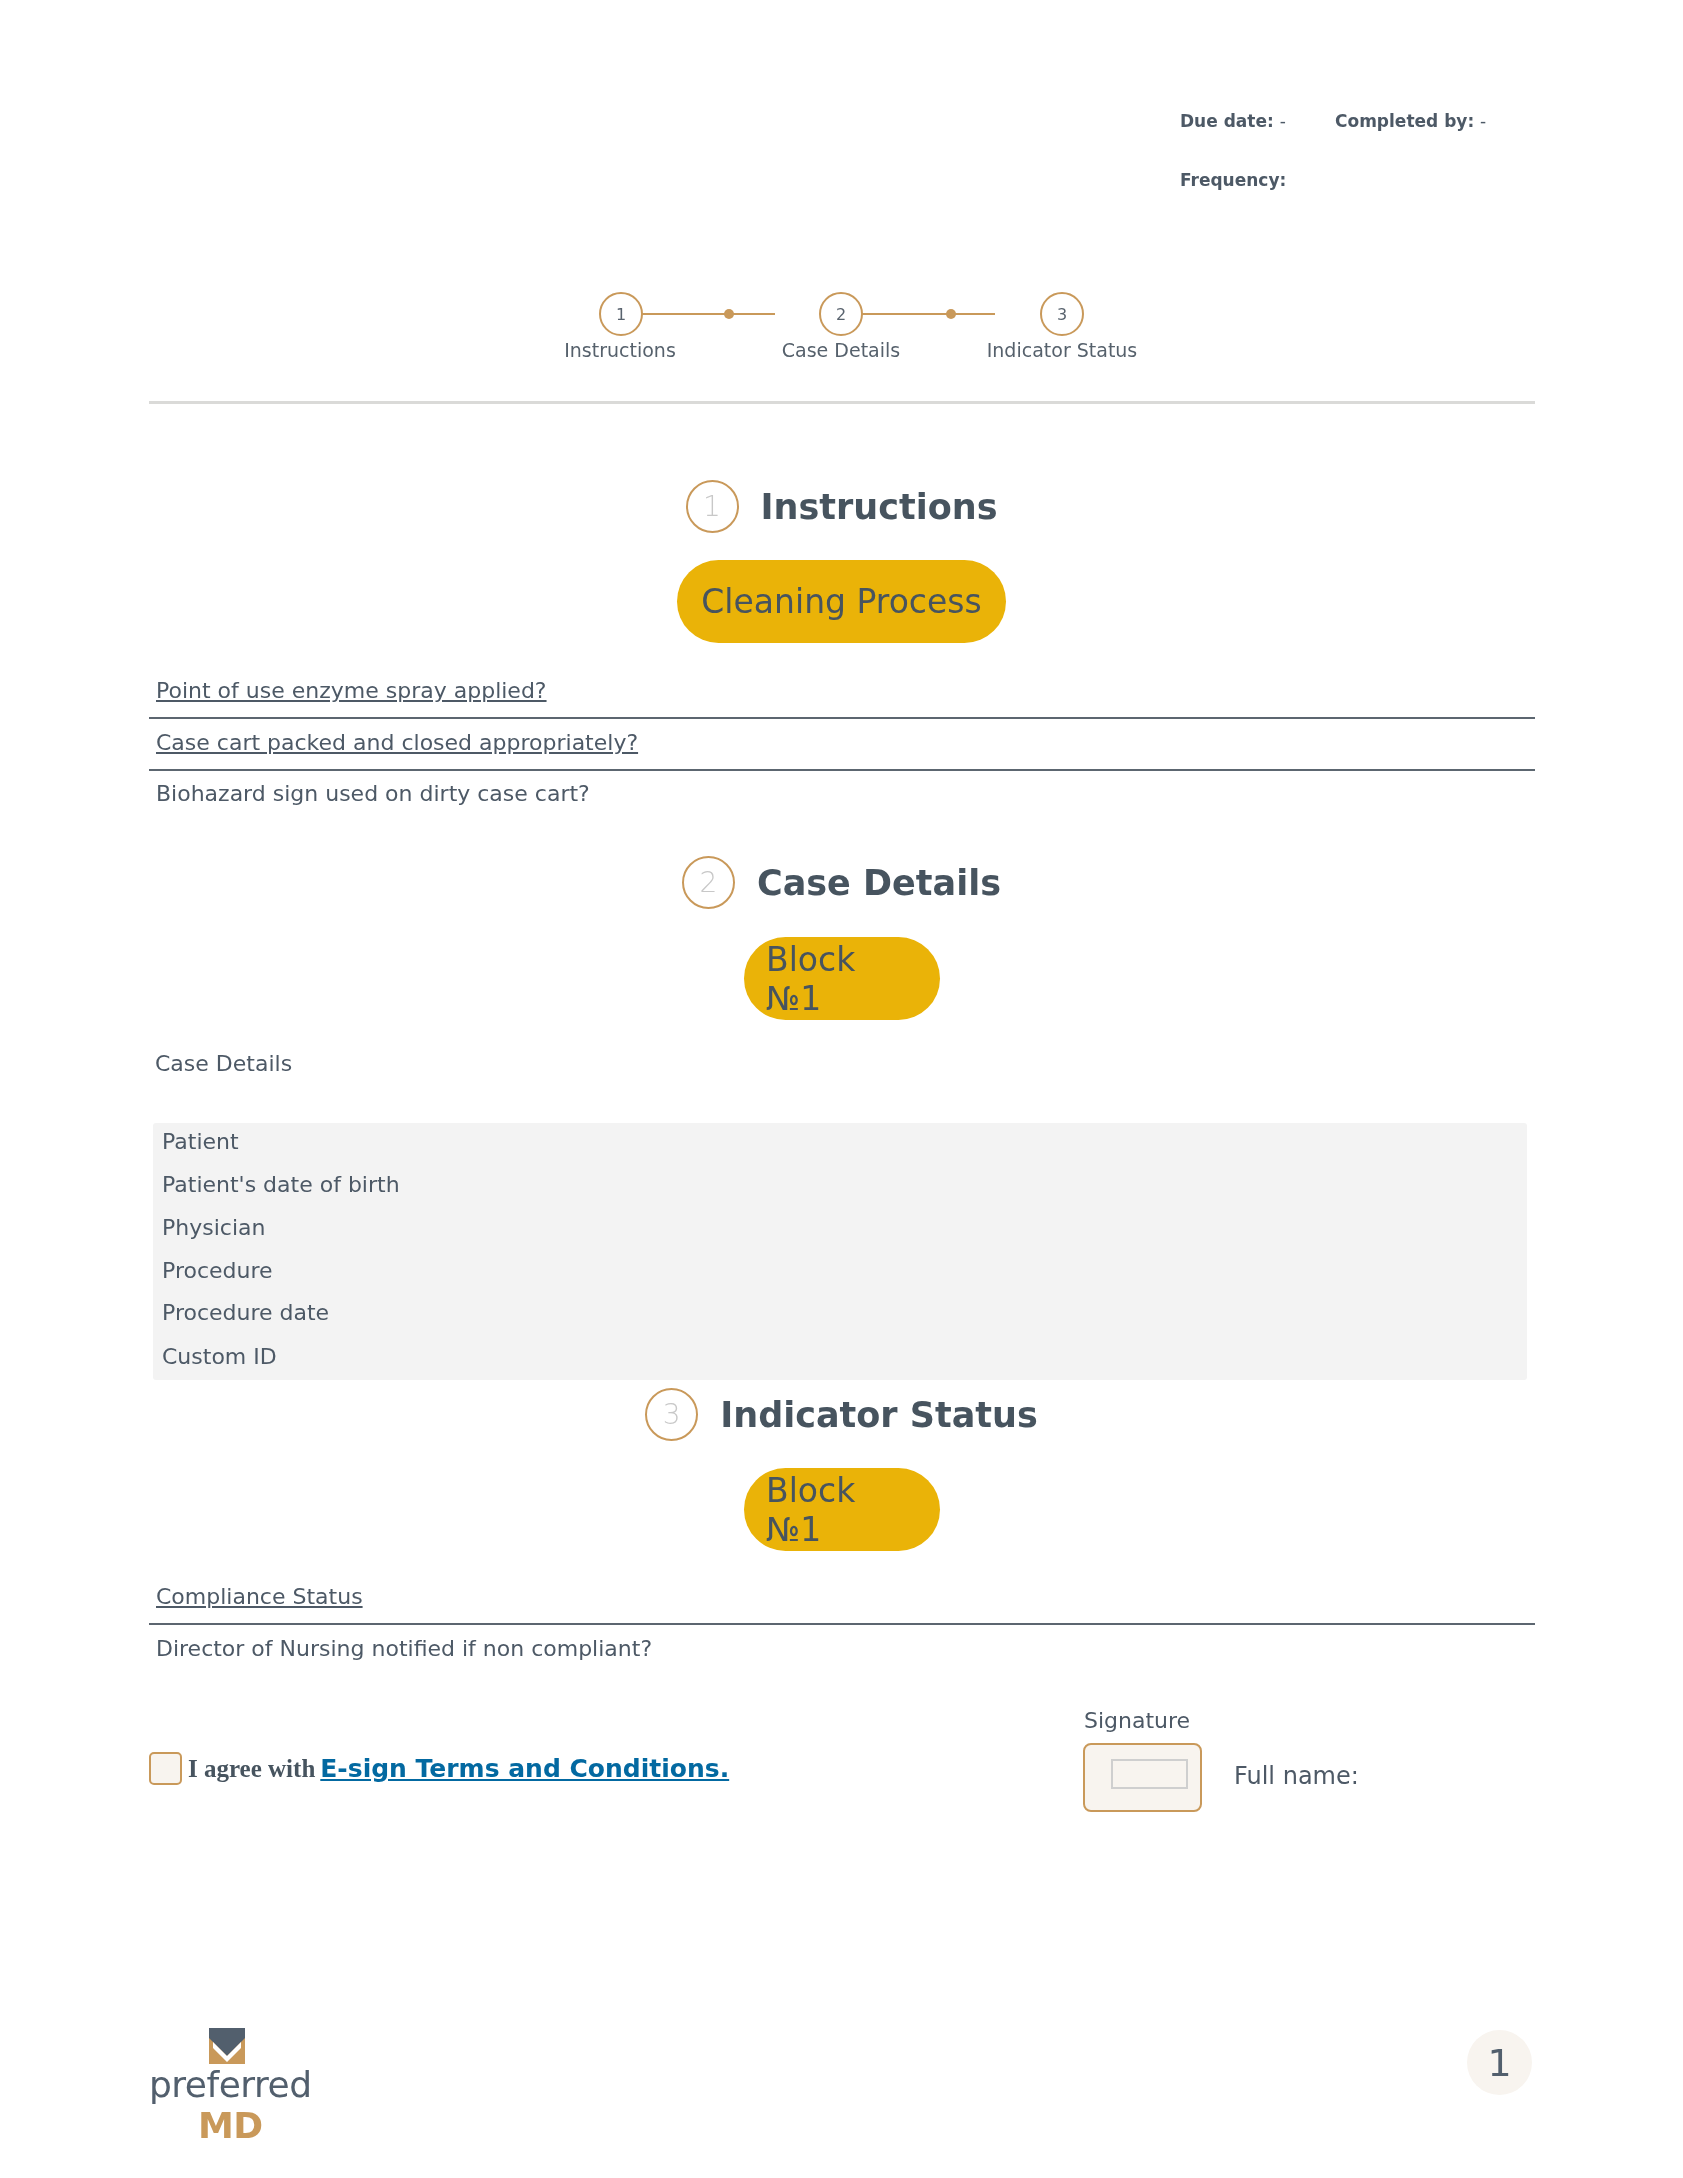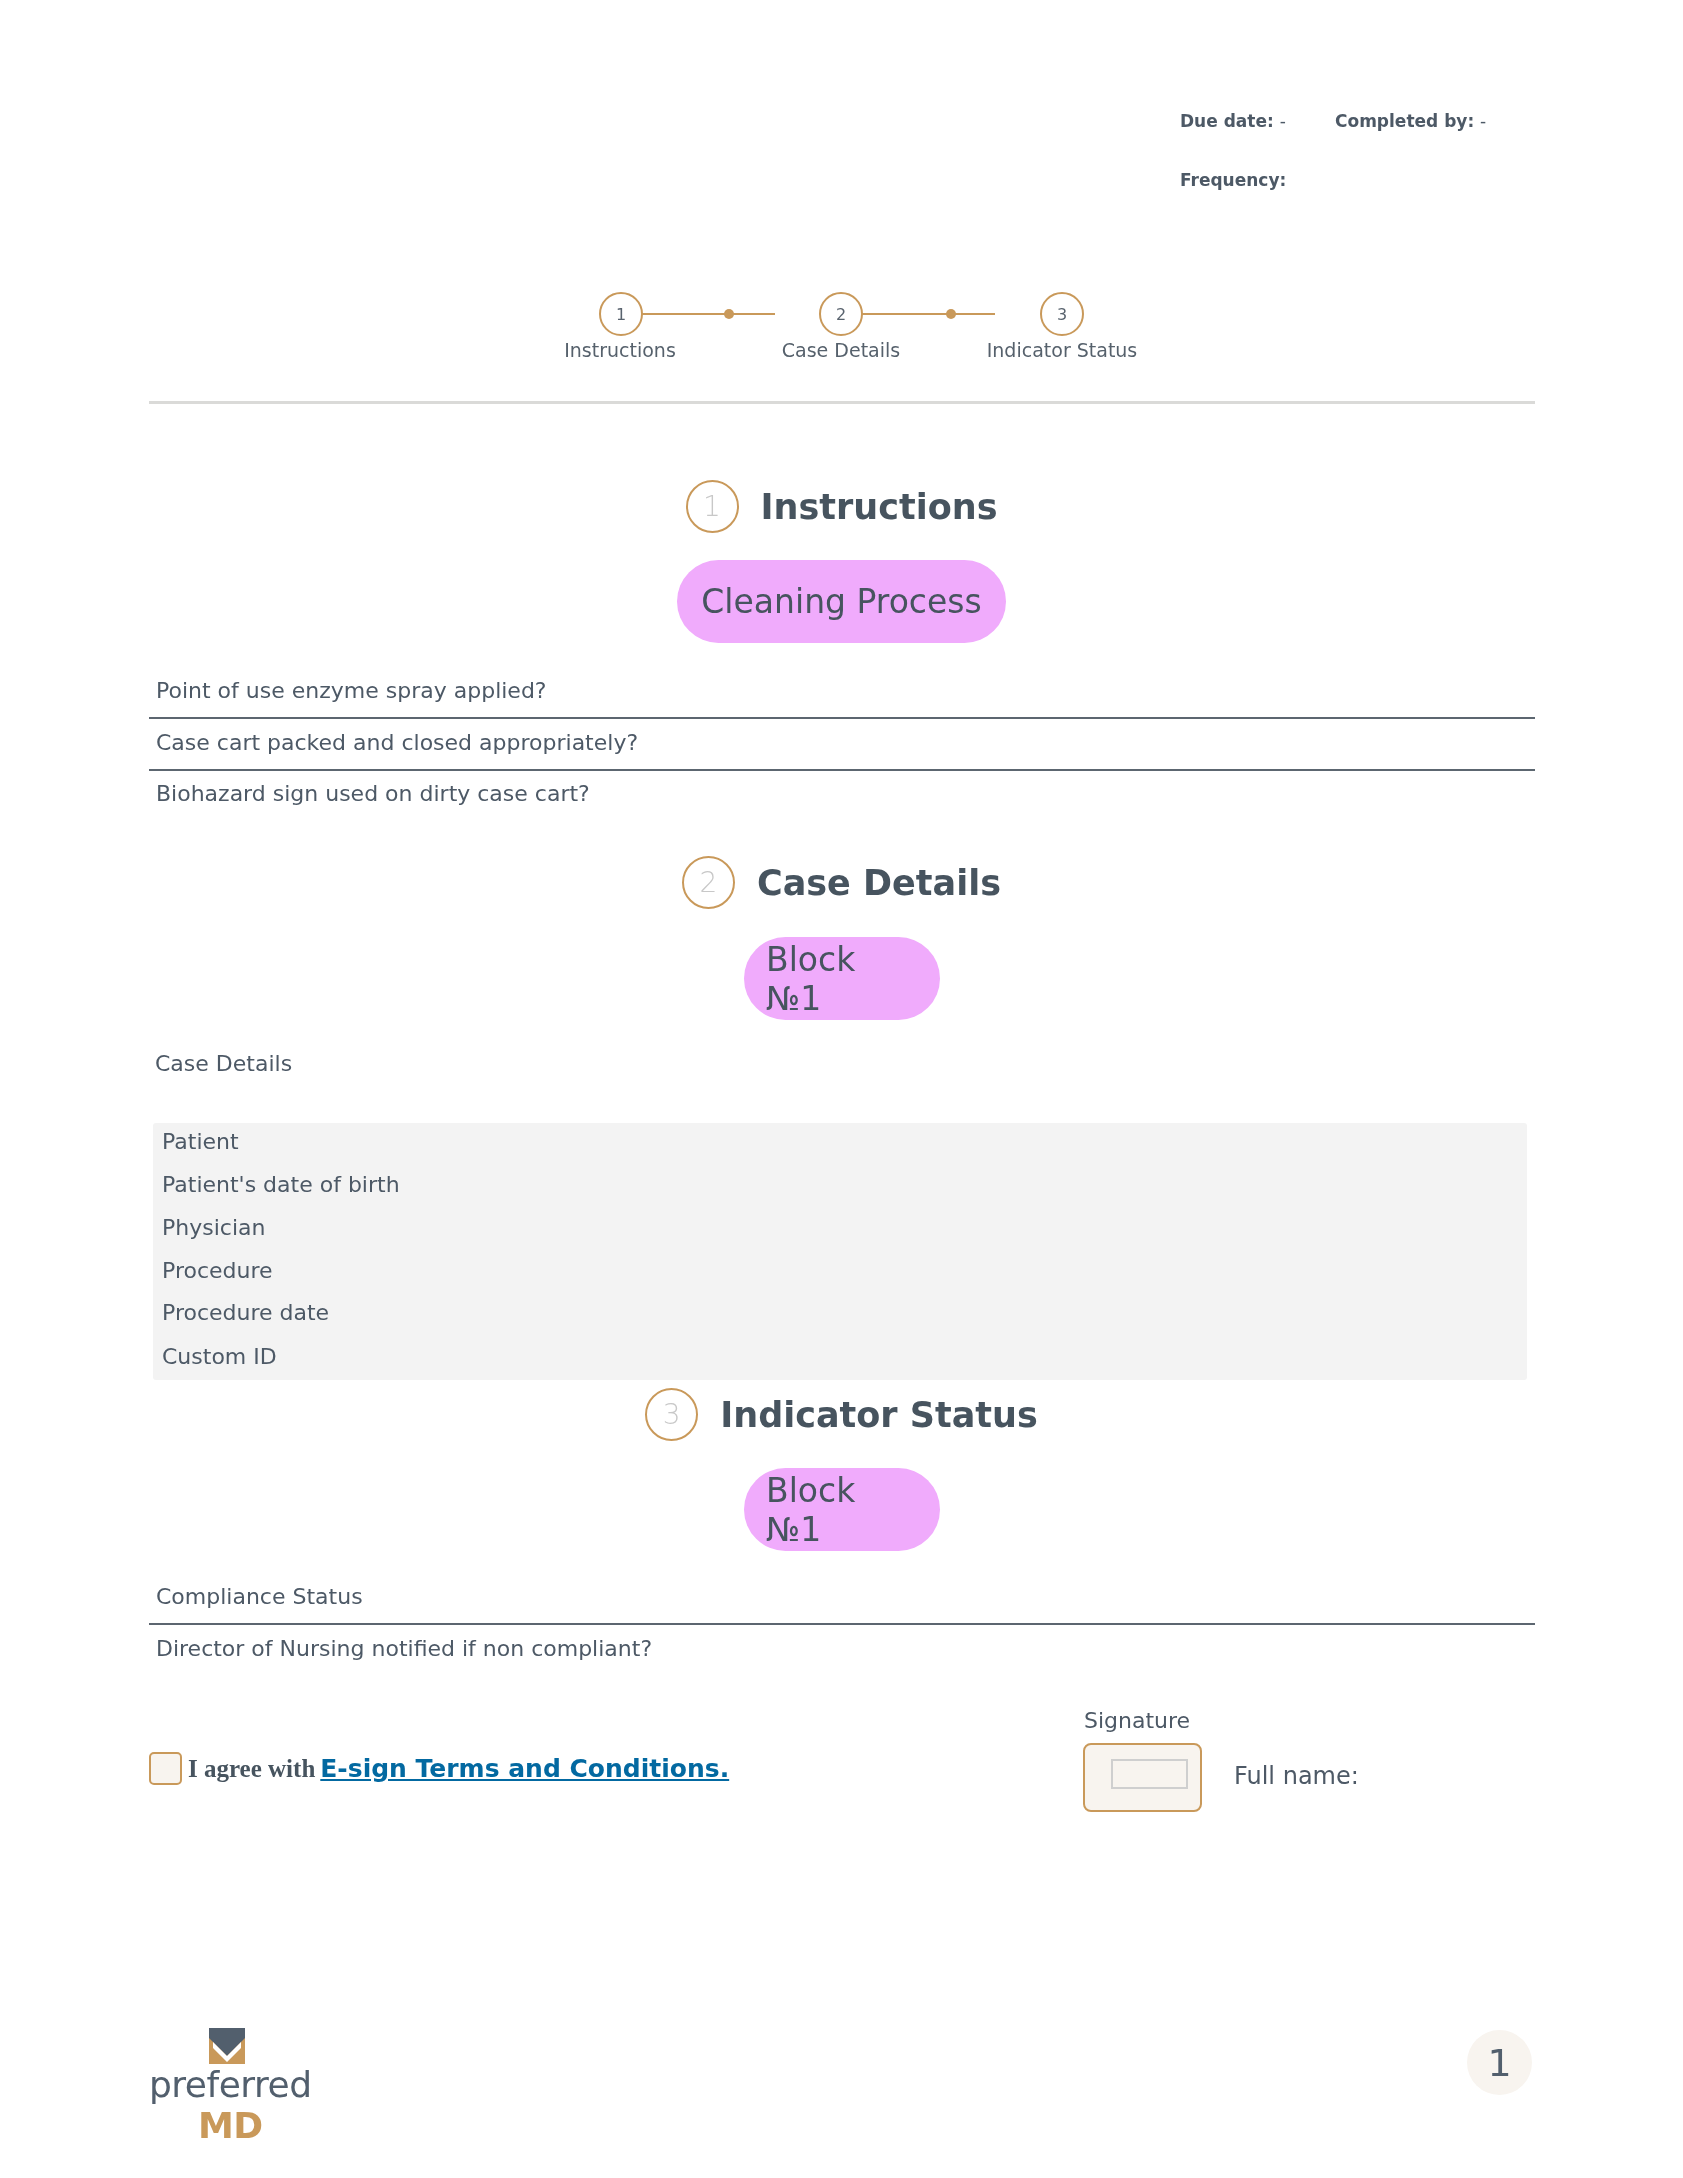--- a/index.html
+++ b/index.html
@@ -23,25 +23,25 @@
   .stepper .node { position: absolute; top: 3px; width: 44px; height: 44px; border: 2px solid #c9995a; border-radius: 50%; background: #fff; font-size: 16px; color: #59636e; display: flex; align-items: center; justify-content: center; }
   .stepper .label { position: absolute; top: 50px; font-size: 19px; color: #56616c; white-space: nowrap; transform: translateX(-50%); }
 
   .divider { position: absolute; left: 149px; top: 401px; width: 1386px; height: 3px; background: #dadad8; }
 
   
   .sec-head { position: absolute; left: 0; width: 1683px; display: flex; justify-content: center; align-items: center; }
   .sec-num { width: 53px; height: 53px; border: 2px solid #c9995a; border-radius: 50%; display: flex; align-items: center; justify-content: center; font-size: 28px; color: #c8c8c8; margin-right: 22px; font-weight: 300; }
   .sec-title { font-size: 35px; font-weight: 700; color: #47545f; }
 
-  .pill { position: absolute; height: 83px; border-radius: 42px; background: #f0abfc; display: flex; align-items: center; justify-content: center; font-size: 33px; color: #47545f; padding: 0 22px; }
+  .pill { position: absolute; height: 83px; border-radius: 42px; background: #eab308; display: flex; align-items: center; justify-content: center; font-size: 33px; color: #47545f; padding: 0 22px; }
 
   
   .q-row { position: absolute; left: 149px; width: 1386px; height: 51px; font-size: 22px; color: #4d5966; padding-left: 7px; padding-top: 10px; }
-  .q-row.sep { border-bottom: 2px solid #5c6670; }
+  .q-row.sep { border-bottom: 2px solid #5c6670; text-decoration: underline; }
 
   
   .cd-label { position: absolute; left: 155px; top: 1051px; font-size: 22px; color: #4d5966; }
   .cd-box { position: absolute; left: 153px; top: 1083px; width: 1374px; height: 257px; background: #f3f3f3; border-radius: 3px; margin-top: 40px; }
   .cd-item { position: absolute; left: 9px; font-size: 22px; color: #4d5966; }
 
   
   .agree { position: absolute; left: 149px; top: 1752px; display: flex; align-items: center; }
   .checkbox { width: 33px; height: 33px; border: 2px solid #c9995a; border-radius: 5px; background: #f8f4ef; margin-right: 6px; }
   .agree-text { font-size: 25px; font-weight: 600; color: #47545f; margin-right: 5px; font-family: Liberation Serif, serif; }

